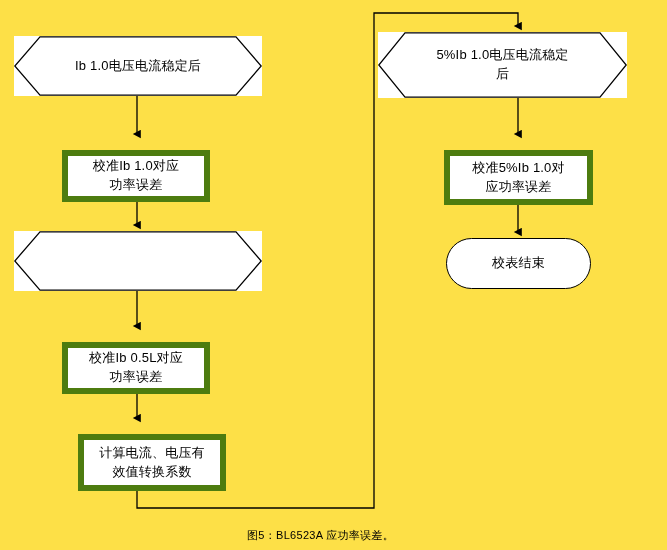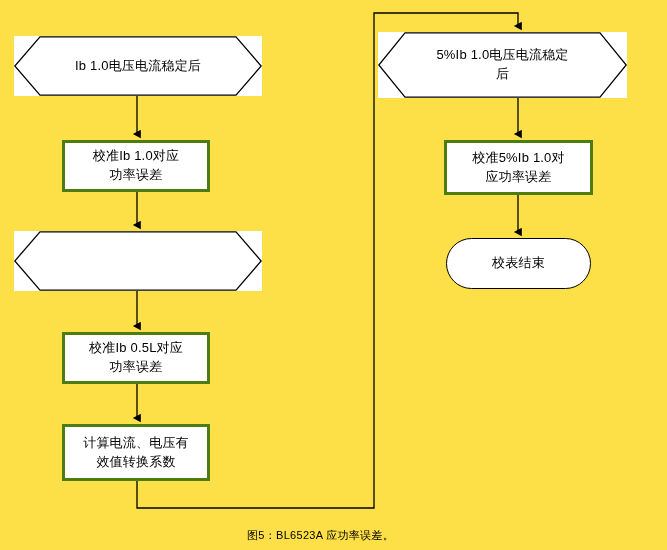--- a/index.html
+++ b/index.html
@@ -31,22 +31,23 @@
     align-items: center;
     justify-content: center;
     text-align: center;
     color: #000000;
     font-size: 13px;
     line-height: 1.45;
     letter-spacing: 0.2px;
     white-space: pre-line;
   }
   .node-process {
-    border: 3px solid #4d7c0f;
+    border: 6px solid #4d7c0f;
     background: #ffffff;
+    margin-top: 10px;
   }
   .node-terminal {
     border: 1px solid #000000;
     background: #ffffff;
     border-radius: 26px;
   }
   .node-hex {
     background: #ffffff;
   }
   .node-hex .hex-svg {
@@ -108,21 +109,21 @@
     <svg class="hex-svg" viewBox="0 0 248 60" preserveAspectRatio="none" xmlns="http://www.w3.org/2000/svg">
       <polygon points="26,0.8 222,0.8 247.2,30 222,59.2 26,59.2 0.8,30" fill="#ffffff" stroke="#000000" stroke-width="1.3"></polygon>
     </svg>
   </div>
 
   <div class="node node-process" style="left:62px; top:332px; width:148px; height:52px;">
     <span>校准Ib 0.5L对应
 功率误差</span>
   </div>
 
-  <div class="node node-process" style="left:62px; top:424px; width:148px; height:57px;">
+  <div class="node node-process" style="left:78px; top:424px; width:148px; height:57px;">
     <span>计算电流、电压有
 效值转换系数</span>
   </div>
 
   <div class="node node-hex" style="left:378px; top:32px; width:249px; height:66px;">
     <svg class="hex-svg" viewBox="0 0 249 66" preserveAspectRatio="none" xmlns="http://www.w3.org/2000/svg">
       <polygon points="27,0.8 222,0.8 248.2,33 222,65.2 27,65.2 0.8,33" fill="#ffffff" stroke="#000000" stroke-width="1.3"></polygon>
     </svg>
     <span class="hex-label">5%Ib 1.0电压电流稳定
 后</span>

